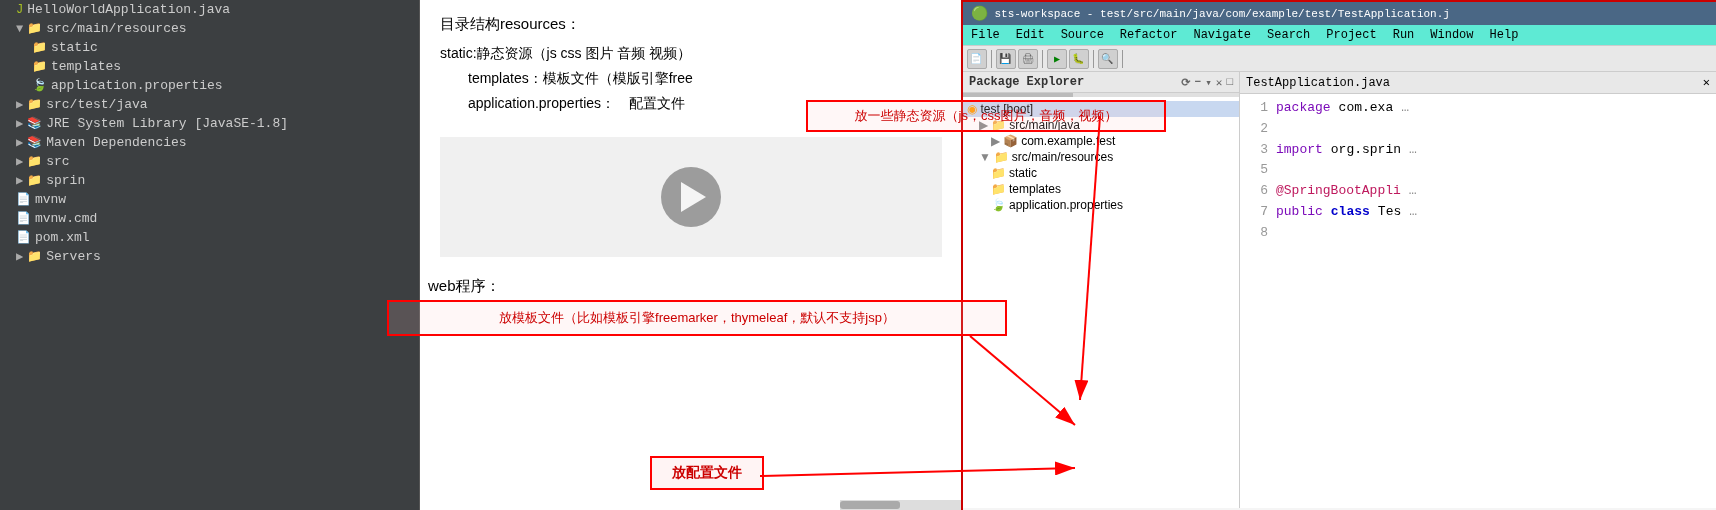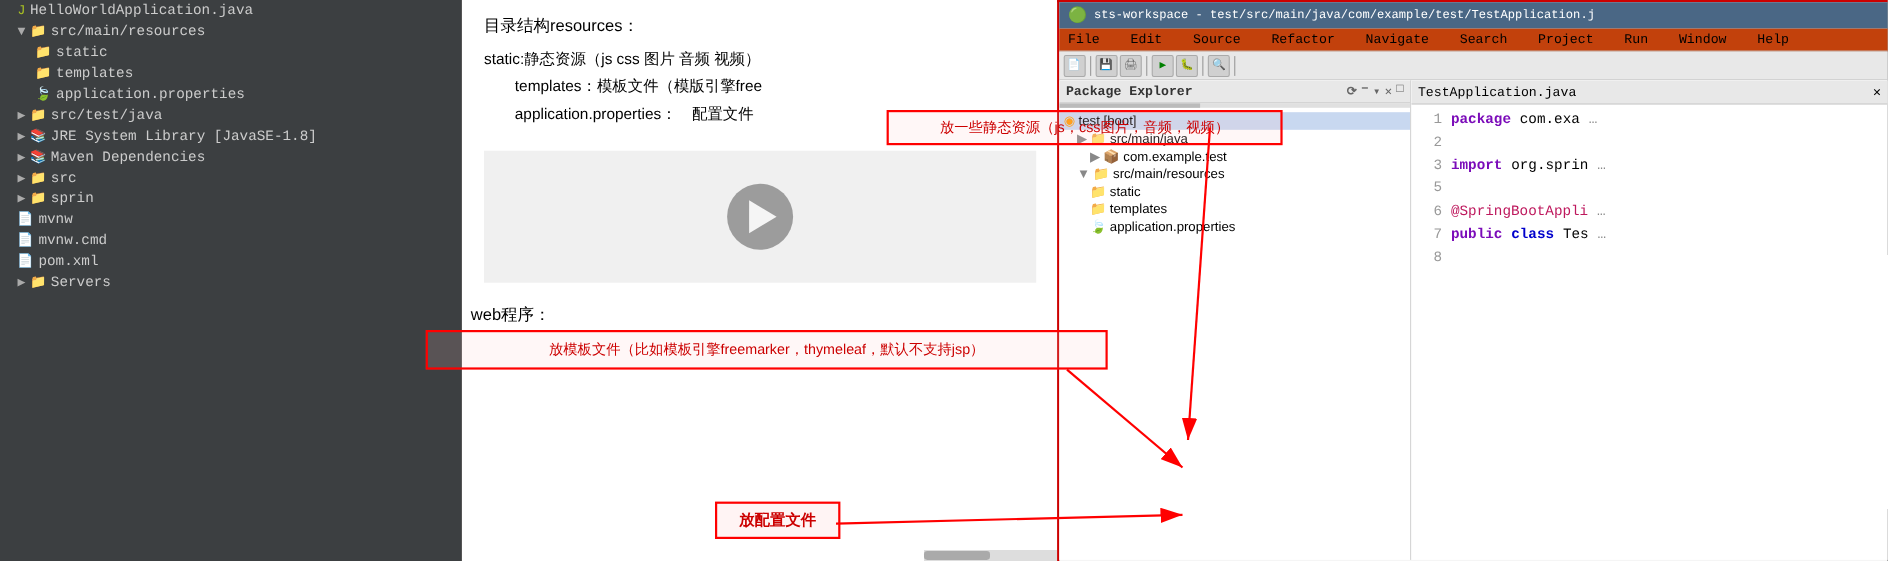--- a/index.html
+++ b/index.html
@@ -147,23 +147,23 @@
       display: flex;
       align-items: center;
       gap: 6px;
     }
 
     .ide-titlebar .eclipse-icon {
       font-size: 14px;
     }
 
     .ide-menubar {
-      background: #c2410c;
-      display: flex;
-      gap: 12px;
+      background: #5eead4;
+      display: flex;
+      gap: 0;
       border-bottom: 1px solid #ccc;
       font-size: 12px;
       color: #000;
     }
 
     .ide-menubar span {
       padding: 3px 8px;
       cursor: pointer;
     }
 
@@ -198,21 +198,21 @@
       background: #999;
       margin: 0 2px;
     }
 
     .ide-body {
       display: flex;
       height: calc(510px - 26px - 22px - 26px);
     }
 
     .package-explorer {
-      width: 320px;
+      width: 277px;
       border-right: 1px solid #ccc;
       background: #fff;
       overflow: hidden;
     }
 
     .pe-header {
       background: #e8e8e8;
       border-bottom: 1px solid #ccc;
       padding: 3px 6px;
       font-size: 12px;
@@ -283,21 +283,21 @@
       gap: 8px;
     }
 
     .line-num {
       color: #999;
       min-width: 20px;
       text-align: right;
       user-select: none;
     }
 
-    .kw-purple { color: #7b0bb9; font-weight: bold; }
+    .kw-purple { color: #7b0bb9; font-weight: normal; }
     .kw-blue { color: #0000cc; font-weight: bold; }
 
     .scrollbar-h {
       position: absolute;
       bottom: 0;
       left: 420px;
       width: 545px;
       height: 10px;
       background: #ddd;
     }

